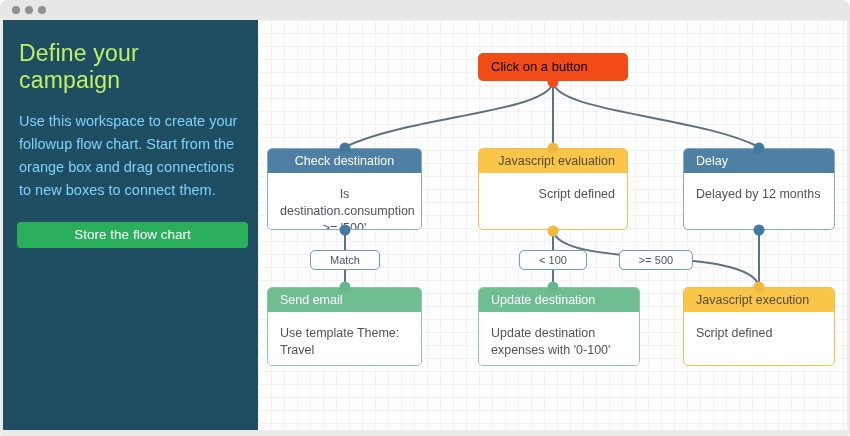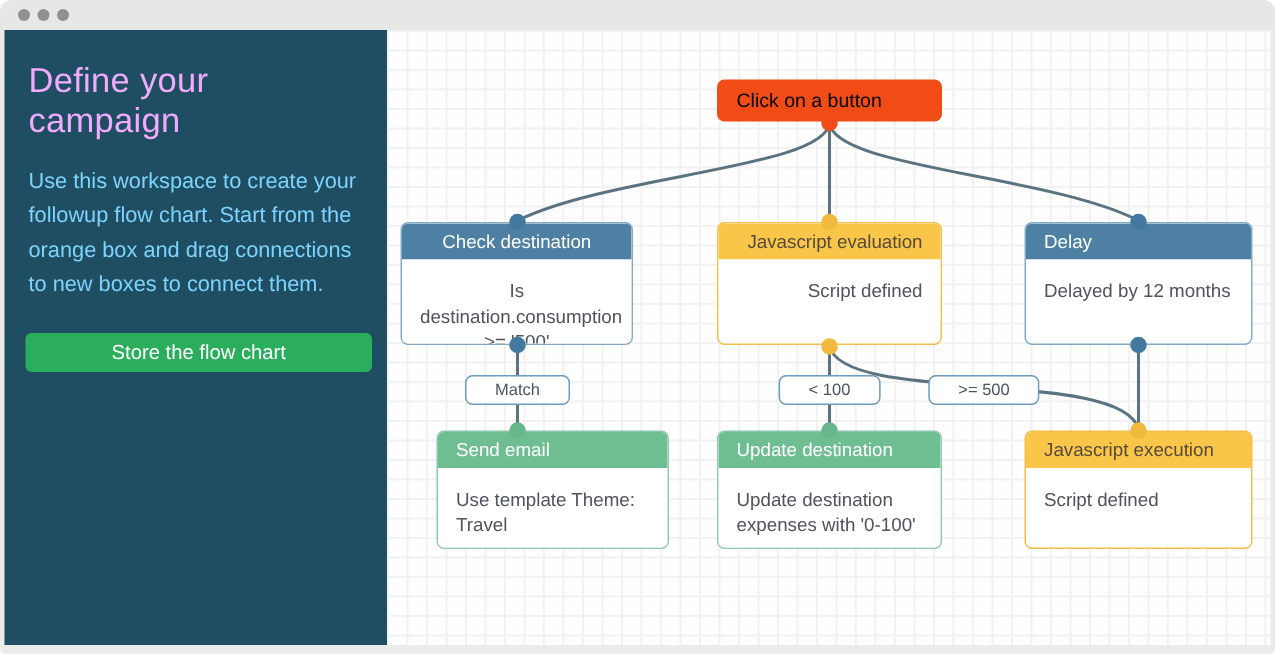--- a/index.html
+++ b/index.html
@@ -12,21 +12,21 @@
     height:20px; background:#e7e7e5; display:flex; align-items:center;
     padding-left:12px; gap:5px;
   }
   .tb-dot { width:8px; height:8px; border-radius:50%; background:#8e9092; }
   .content { display:flex; height:410px; padding:0 3px; }
   .sidebar {
     width:255px; background:#1f4e63; color:#fff; flex-shrink:0;
     padding:12px 14px; position:relative;
   }
   .sidebar h1 {
-    font-size:23px; font-weight:400; letter-spacing:0.2px; margin:8px 0 16px 2px; color:#f0abfc;
+    font-size:23px; font-weight:400; letter-spacing:0.2px; margin:8px 0 16px 2px; color:#bef264;
   }
   .sidebar p {
     font-size:14.5px; line-height:1.58; color:#7dd3fc; margin:0 2px 20px 2px; font-weight:400;
   }
   .store-btn {
     display:block; width:231px; height:26px; margin:10px auto 0 auto;
     background:#2bae5c; color:#fff; border:none; border-radius:4px;
     font-size:13.5px; font-family:inherit; cursor:pointer; text-align:center;
   }
   .canvas {
@@ -110,26 +110,26 @@
       <div class="node yellow" style="left:220px; top:128px; width:150px; height:82px;text-align:right;">
         <div class="hd">Javascript evaluation</div>
         <div class="bd">Script defined</div>
       </div>
 
       <div class="node blue" style="left:425px; top:128px; width:152px; height:82px;">
         <div class="hd">Delay</div>
         <div class="bd">Delayed by 12 months</div>
       </div>
 
-      <div class="node green" style="left:9px; top:267px; width:155px; height:79px;margin-left:24px;">
+      <div class="node green" style="left:9px; top:267px; width:155px; height:79px;">
         <div class="hd">Send email</div>
         <div class="bd">Use template Theme: Travel</div>
       </div>
 
-      <div class="node green" style="left:220px; top:267px; width:150px; height:79px;">
+      <div class="node green" style="left:220px; top:267px; width:162px; height:79px;">
         <div class="hd">Update destination</div>
         <div class="bd">Update destination expenses with '0-100'</div>
       </div>
 
       <div class="node yellow" style="left:425px; top:267px; width:152px; height:79px;">
         <div class="hd">Javascript execution</div>
         <div class="bd">Script defined</div>
       </div>
 
       <div class="dot orange" style="left:295px; top:62px;"></div>

